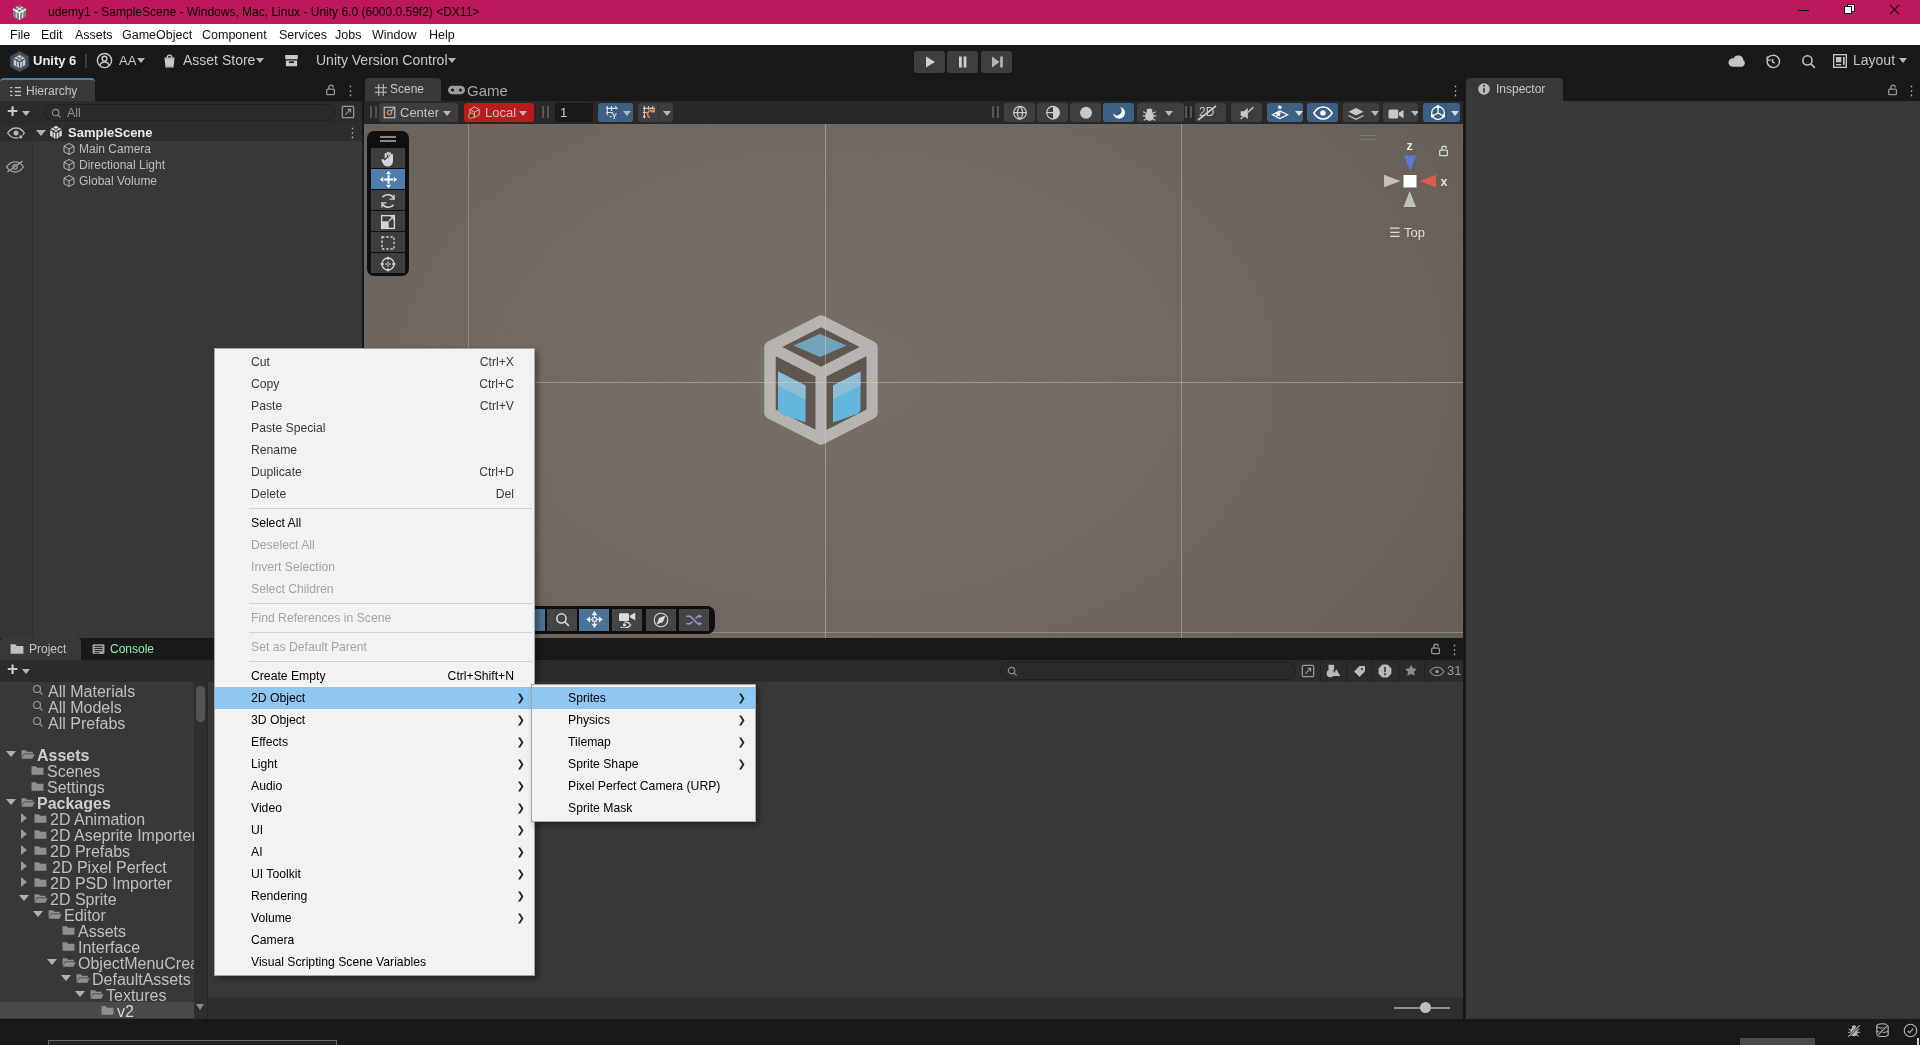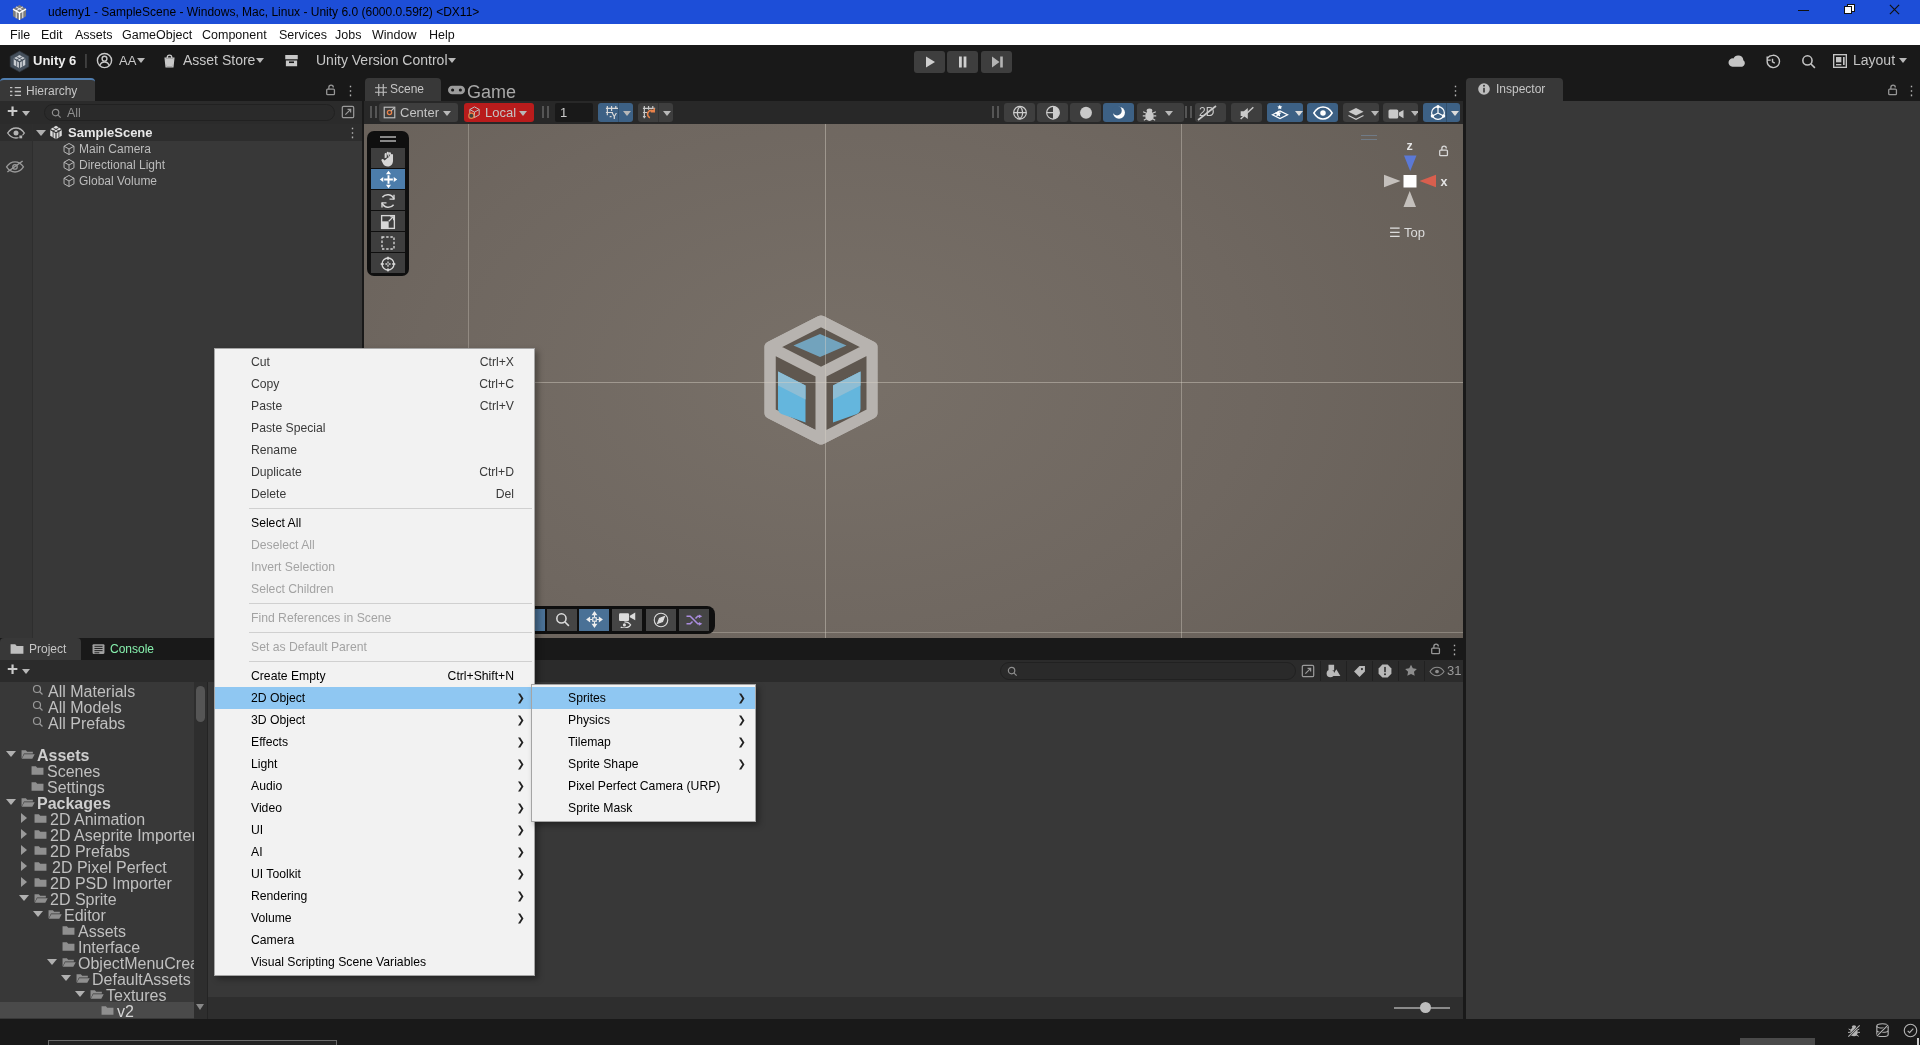--- a/index.html
+++ b/index.html
@@ -1,21 +1,21 @@
 <!DOCTYPE html>
 <html><head>
 <meta charset="utf-8">
 <style>
 * { margin:0; padding:0; box-sizing:border-box; }
 html,body { width:1920px; height:1045px; overflow:hidden; background:#191919; }
 body { font-family:"Liberation Sans", sans-serif; }
 #root { position:absolute; top:0; left:0; width:1920px; height:1045px; }
 .abs { position:absolute; }
 
-#titlebar { left:0; top:0; width:1920px; height:24px; background:#1d4ed8; color:#000; }
+#titlebar { left:0; top:0; width:1920px; height:24px; background:#be185d; color:#000; }
 #menubar { left:0; top:24px; width:1920px; height:21px; background:#ffffff; color:#000; }
 .mitem { position:absolute; top:4px; font-size:12.5px; color:#101010; }
 
 #toolbar { left:0; top:45px; width:1920px; height:33px; background:#191919; color:#c8c8c8; }
 .tbtn { position:absolute; top:6px; height:22px; background:#3e3e3e; border-radius:3px; }
 
 .tabbar { position:absolute; background:#191919; }
 .tab { position:absolute; top:0; height:23px; background:#383838; border-radius:4px 4px 0 0; color:#c6c6c6; font-size:12px; }
 .tab.blue { border-top:2px solid #4f7daf; }
 .paneltool { position:absolute; background:#2b2b2b; }
@@ -221,21 +221,21 @@
       <svg class="abs" style="left:10px; top:6px;" width="12" height="12" viewBox="0 0 16 16" stroke="#c0c0c0" stroke-width="1.5" fill="none">
           <path d="M5 0 v16 M11 0 v16 M0 5 h16 M0 11 h16"></path>
         </svg>
       <span class="abs" style="left:25px; top:4px;">Scene</span>
     </div>
     <svg class="abs" style="left:84px; top:7px;" width="17" height="10" viewBox="0 0 24 14" fill="#9c9c9c">
         <rect x="0" y="1" width="24" height="12" rx="6"></rect>
         <circle cx="6.5" cy="7" r="2.2" fill="#191919"></circle>
         <circle cx="17.5" cy="7" r="2.2" fill="#191919"></circle>
       </svg>
-    <span class="abs" style="left:103px; top:4px; font-size:18px; color:#a8a8a8;">Game</span>
+    <span class="abs" style="left:103px; top:4px; font-size:15px; color:#a8a8a8;">Game</span>
     <span class="abs kebab" style="left:1085px; top:5px;">⋮</span>
   </div>
   <div class="abs paneltool" style="left:364px; top:101px; width:1099px; height:23px; background:#282828;">
     <span class="abs" style="left:6px; top:5px; width:2px; height:12px; border-left:2px solid #555; border-right:2px solid #555; padding-left:3px;"></span>
     <div class="abs" style="left:15px; top:2px; width:79px; height:19px; background:#3e3e3e; border-radius:3px;">
       <svg class="abs" style="left:4px; top:3px;" width="13" height="13" viewBox="0 0 16 16" fill="none">
           <rect x="1.5" y="1.5" width="13" height="13" stroke="#c0c0c0" stroke-width="1.4"></rect>
           <circle cx="8" cy="8" r="2.6" fill="none" stroke="#e8824a" stroke-width="1.6"></circle>
           <path d="M10 6 L13.5 2.5" stroke="#c0c0c0" stroke-width="1.4"></path>
         </svg>

